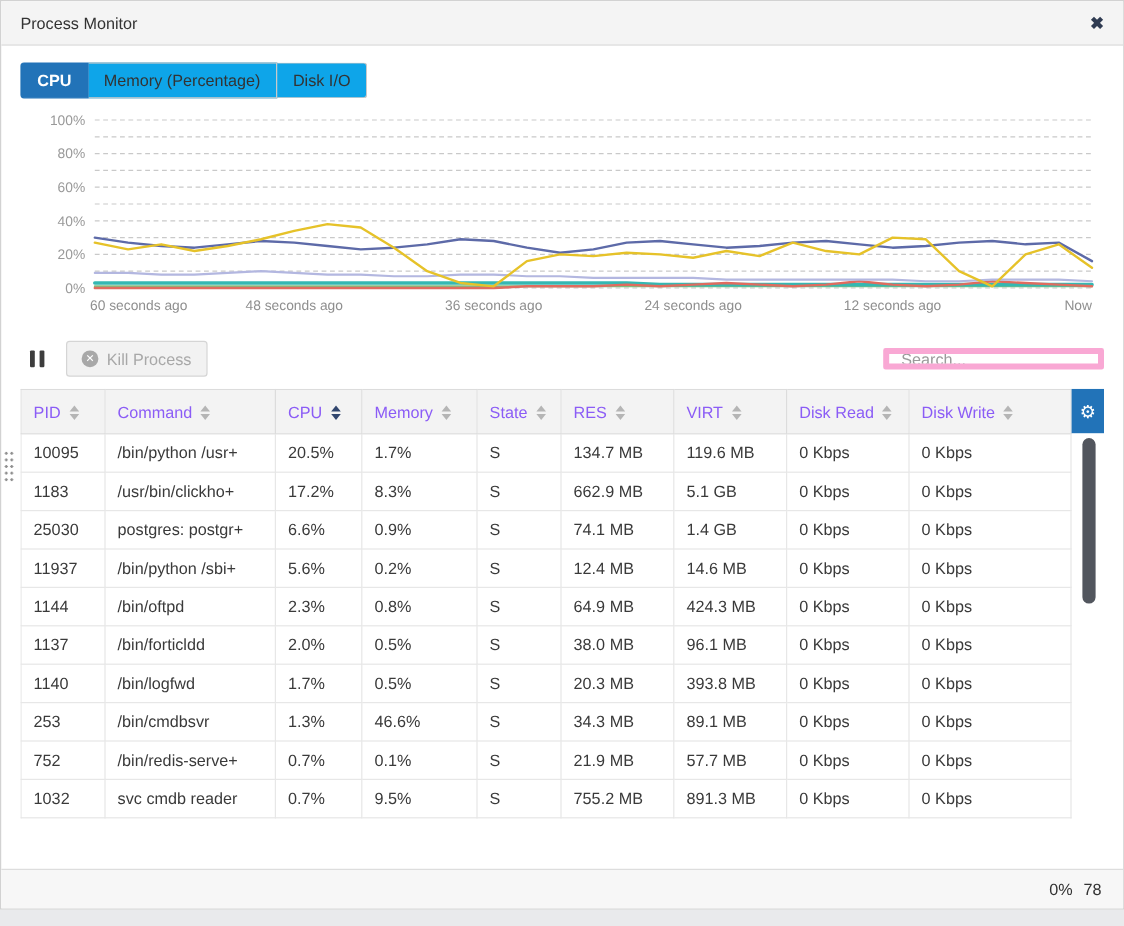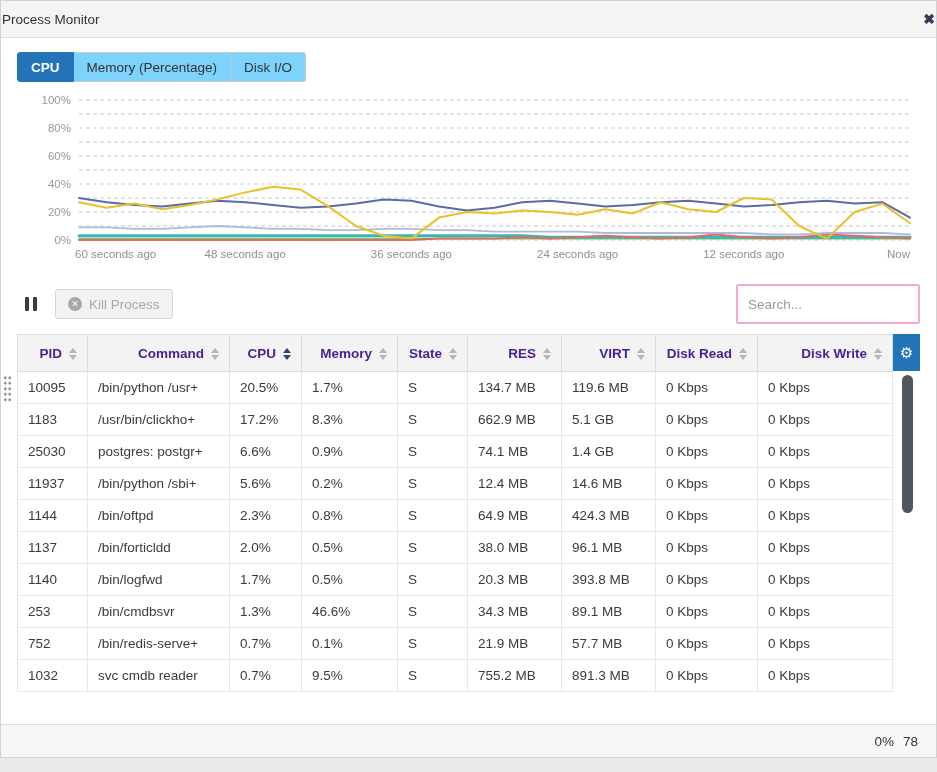--- a/index.html
+++ b/index.html
@@ -15,28 +15,28 @@
     position:relative;
     width:937px; height:758px;
     background:#fff;
     border:1px solid #d2d2d2;
     overflow:hidden;
   }
   
   .titlebar{
     height:37px; background:#f4f4f4; border-bottom:1px solid #ddd;
     display:flex; align-items:center; justify-content:space-between;
-    padding:0 1px; font-size:13.5px; color:#333;
+    padding:0 16px; font-size:13.5px; color:#333;
   }
   .close{ cursor:pointer; font-size:14px; font-weight:bold; color:#2f3b52; line-height:1; }
   .content{ padding:14px 16px 0; }
   
   .tabs{ display:flex; }
   .tab{
-    height:30px; padding:0 13px; background:#7dd3fc;
+    height:30px; padding:0 13px; background:#0ea5e9;
     border:1px solid #c9c9c9; border-left-width:0;
     font-family:inherit; font-size:13.5px; color:#333;
     display:flex; align-items:center; cursor:pointer;
   }
   .tab:first-child{ border-left-width:1px; border-radius:3px 0 0 3px; }
   .tab:last-child{ border-radius:0 3px 3px 0; }
   .tab.active{ background:var(--accent); border-color:var(--accent); color:#fff; font-weight:bold; }
   
   .chart-wrap{ margin-top:10px; height:180px; }
   .chart-wrap svg{ display:block; width:905px; height:180px; }
@@ -47,31 +47,31 @@
   .kill-btn{
     display:flex; align-items:center; gap:7px; height:30px; padding:0 12px;
     background:#f2f2f2; border:1px solid #d5d5d5; border-radius:3px;
     color:#a8a8a8; font-family:inherit; font-size:13.5px;
   }
   .kill-icon{
     width:14px; height:14px; border-radius:50%; background:#a8a8a8;
     color:#fff; font-size:9px; display:flex; align-items:center; justify-content:center;
   }
   .search{
-    margin-left:auto; width:184px; height:40px;
-    border:2px solid #f9a8d4; border-radius:2px;
+    margin-left:auto; width:184px; height:18px;
+    border:5px solid #f9a8d4; border-radius:2px;
     padding:0 10px; font-family:inherit; font-size:13.5px; color:#333;
   }
   .search::placeholder{ color:#9a9a9a; }
   
   .table-wrap{ position:relative; margin-top:10px; height:394px; overflow:hidden; }
   table{ width:calc(100% - 27px); border-collapse:collapse; table-layout:fixed; font-size:13.5px; }
   th{
     background:#f3f3f3; border:1px solid #dcdcdc; height:37px;
-    text-align:right; padding:0 10px; font-weight:bold; color:#4c1d95;
+    text-align:left; padding:0 10px; font-weight:normal; color:#8b5cf6;
     white-space:nowrap; overflow:hidden;
   }
   td{
     border:1px solid #e7e7e7; height:32px; padding:0 10px;
     color:#3a3a3a; white-space:nowrap; overflow:hidden;
   }
   .sort{ display:inline-flex; flex-direction:column; margin-left:7px; vertical-align:middle; gap:2px; }
   .sort i{ display:block; width:0; height:0; border-left:4px solid transparent; border-right:4px solid transparent; }
   .sort .up{ border-bottom:5px solid #b5b5b5; }
   .sort .dn{ border-top:5px solid #b5b5b5; }

